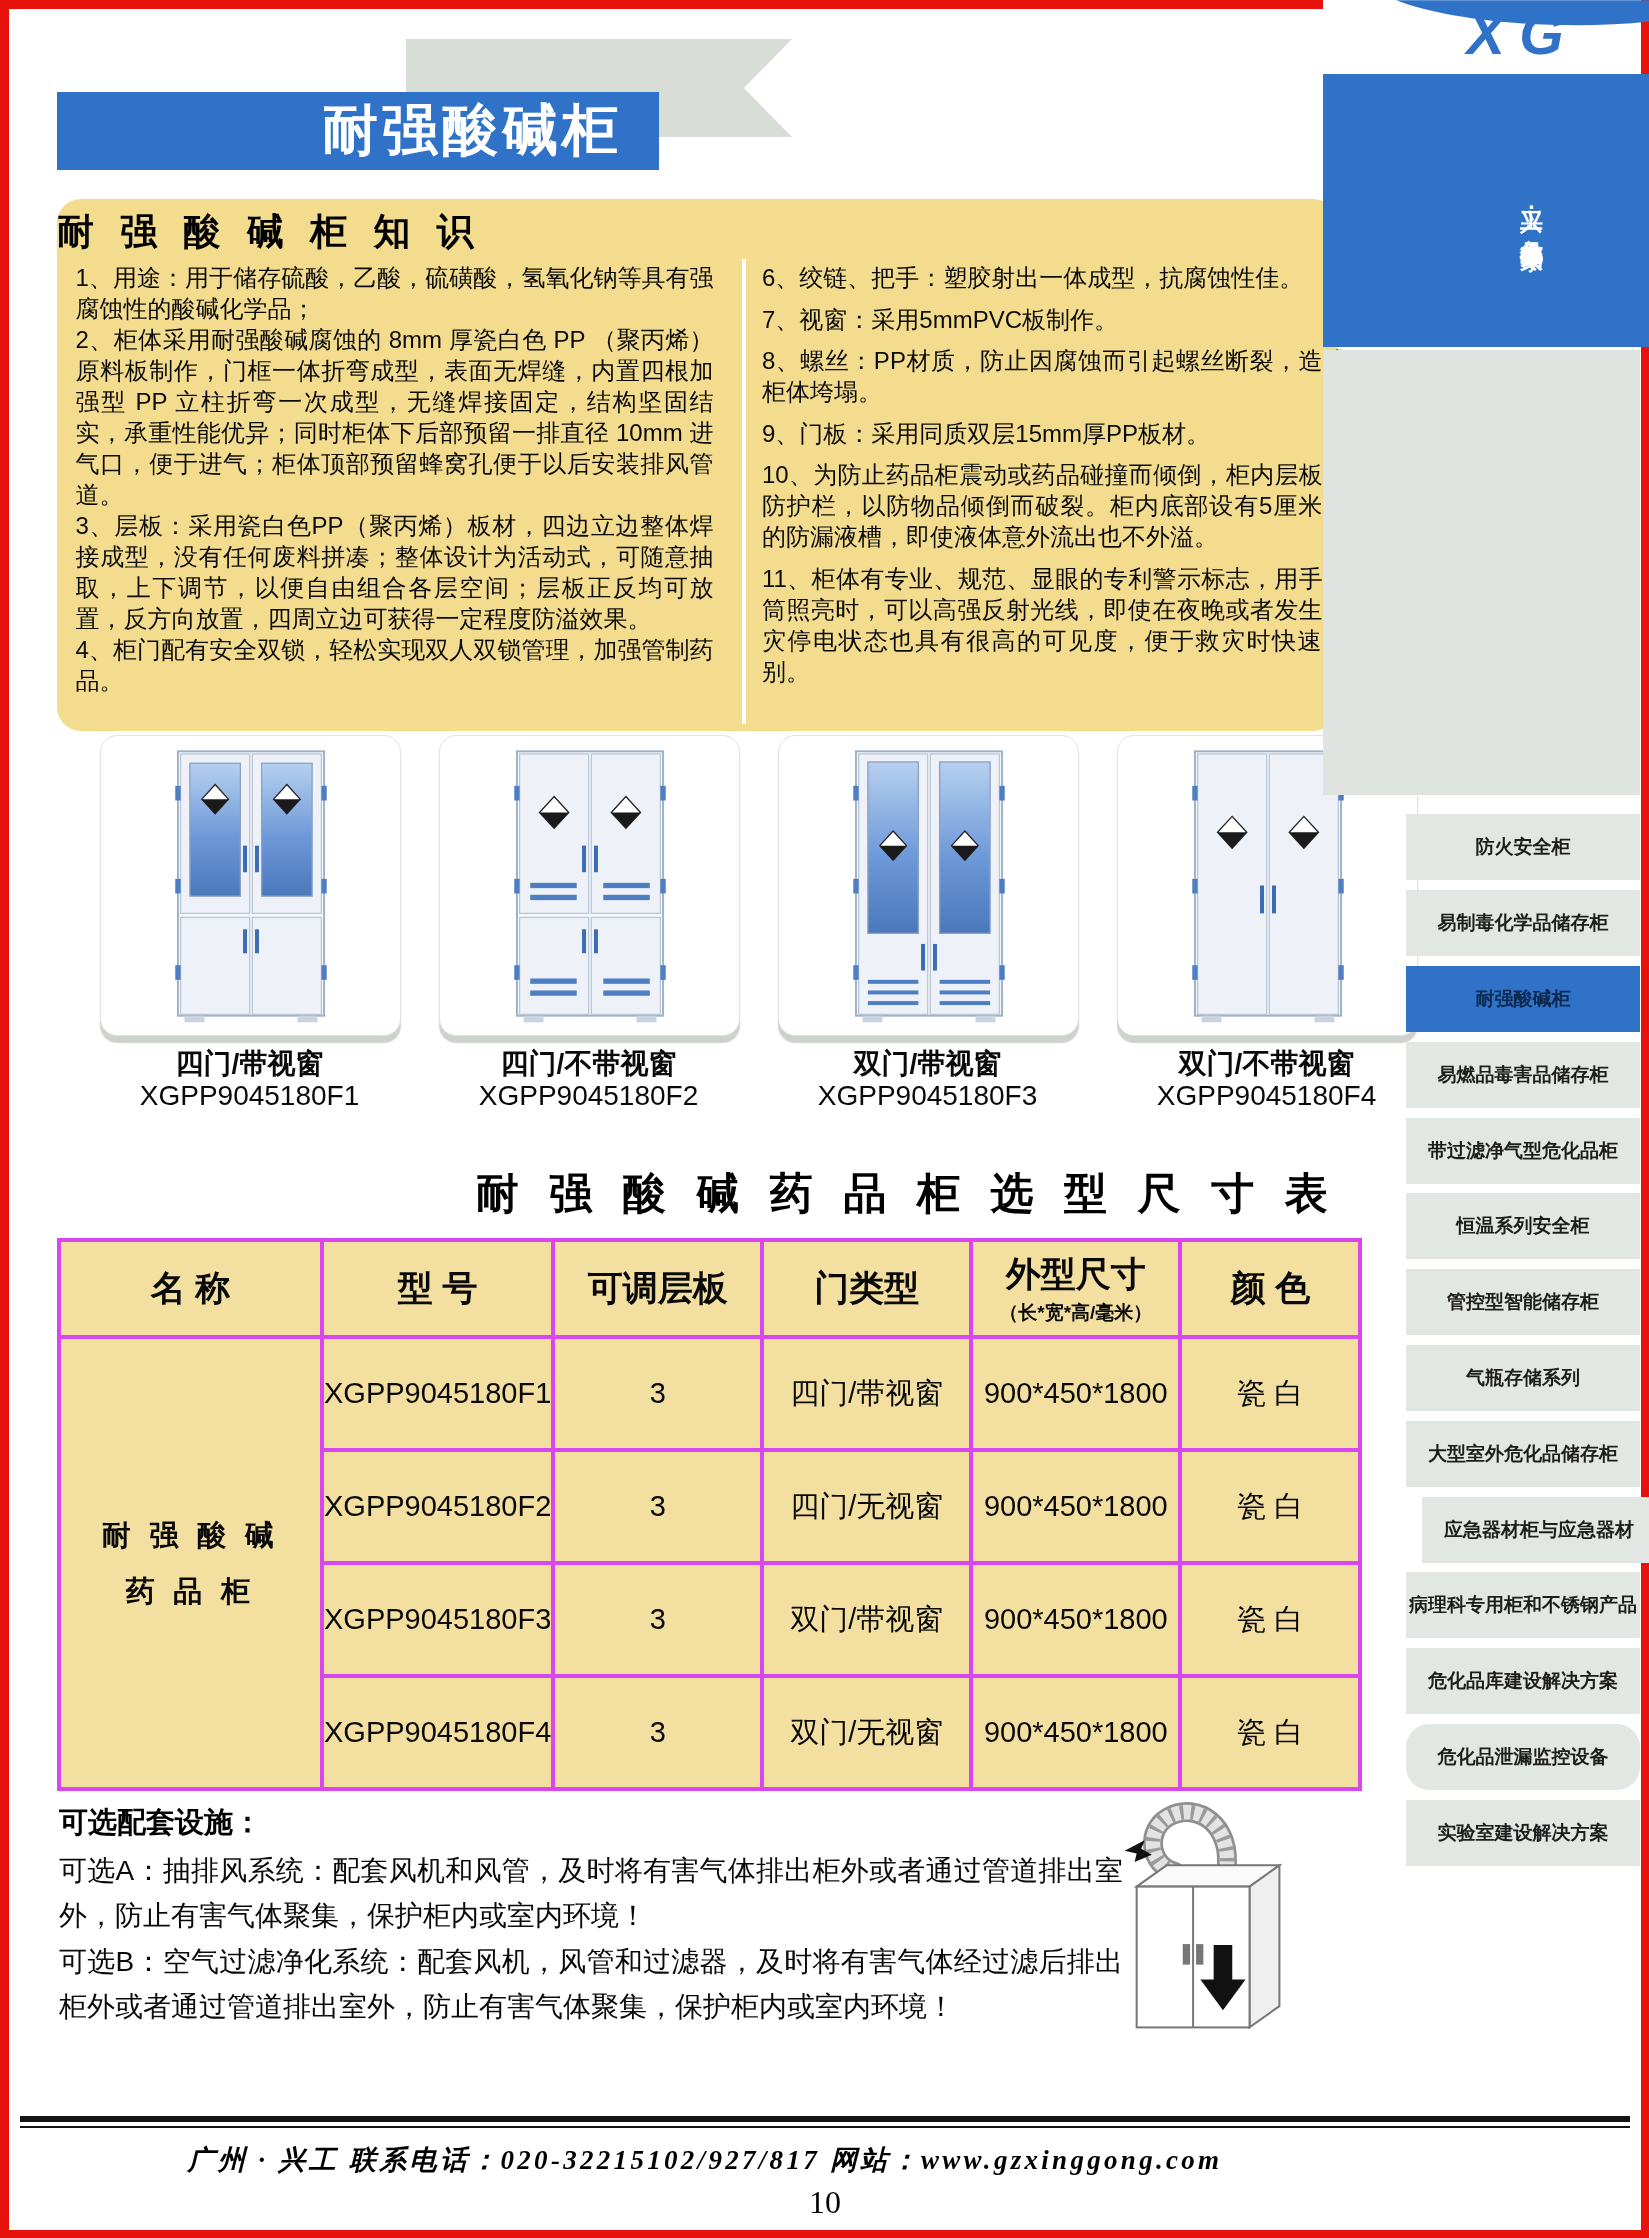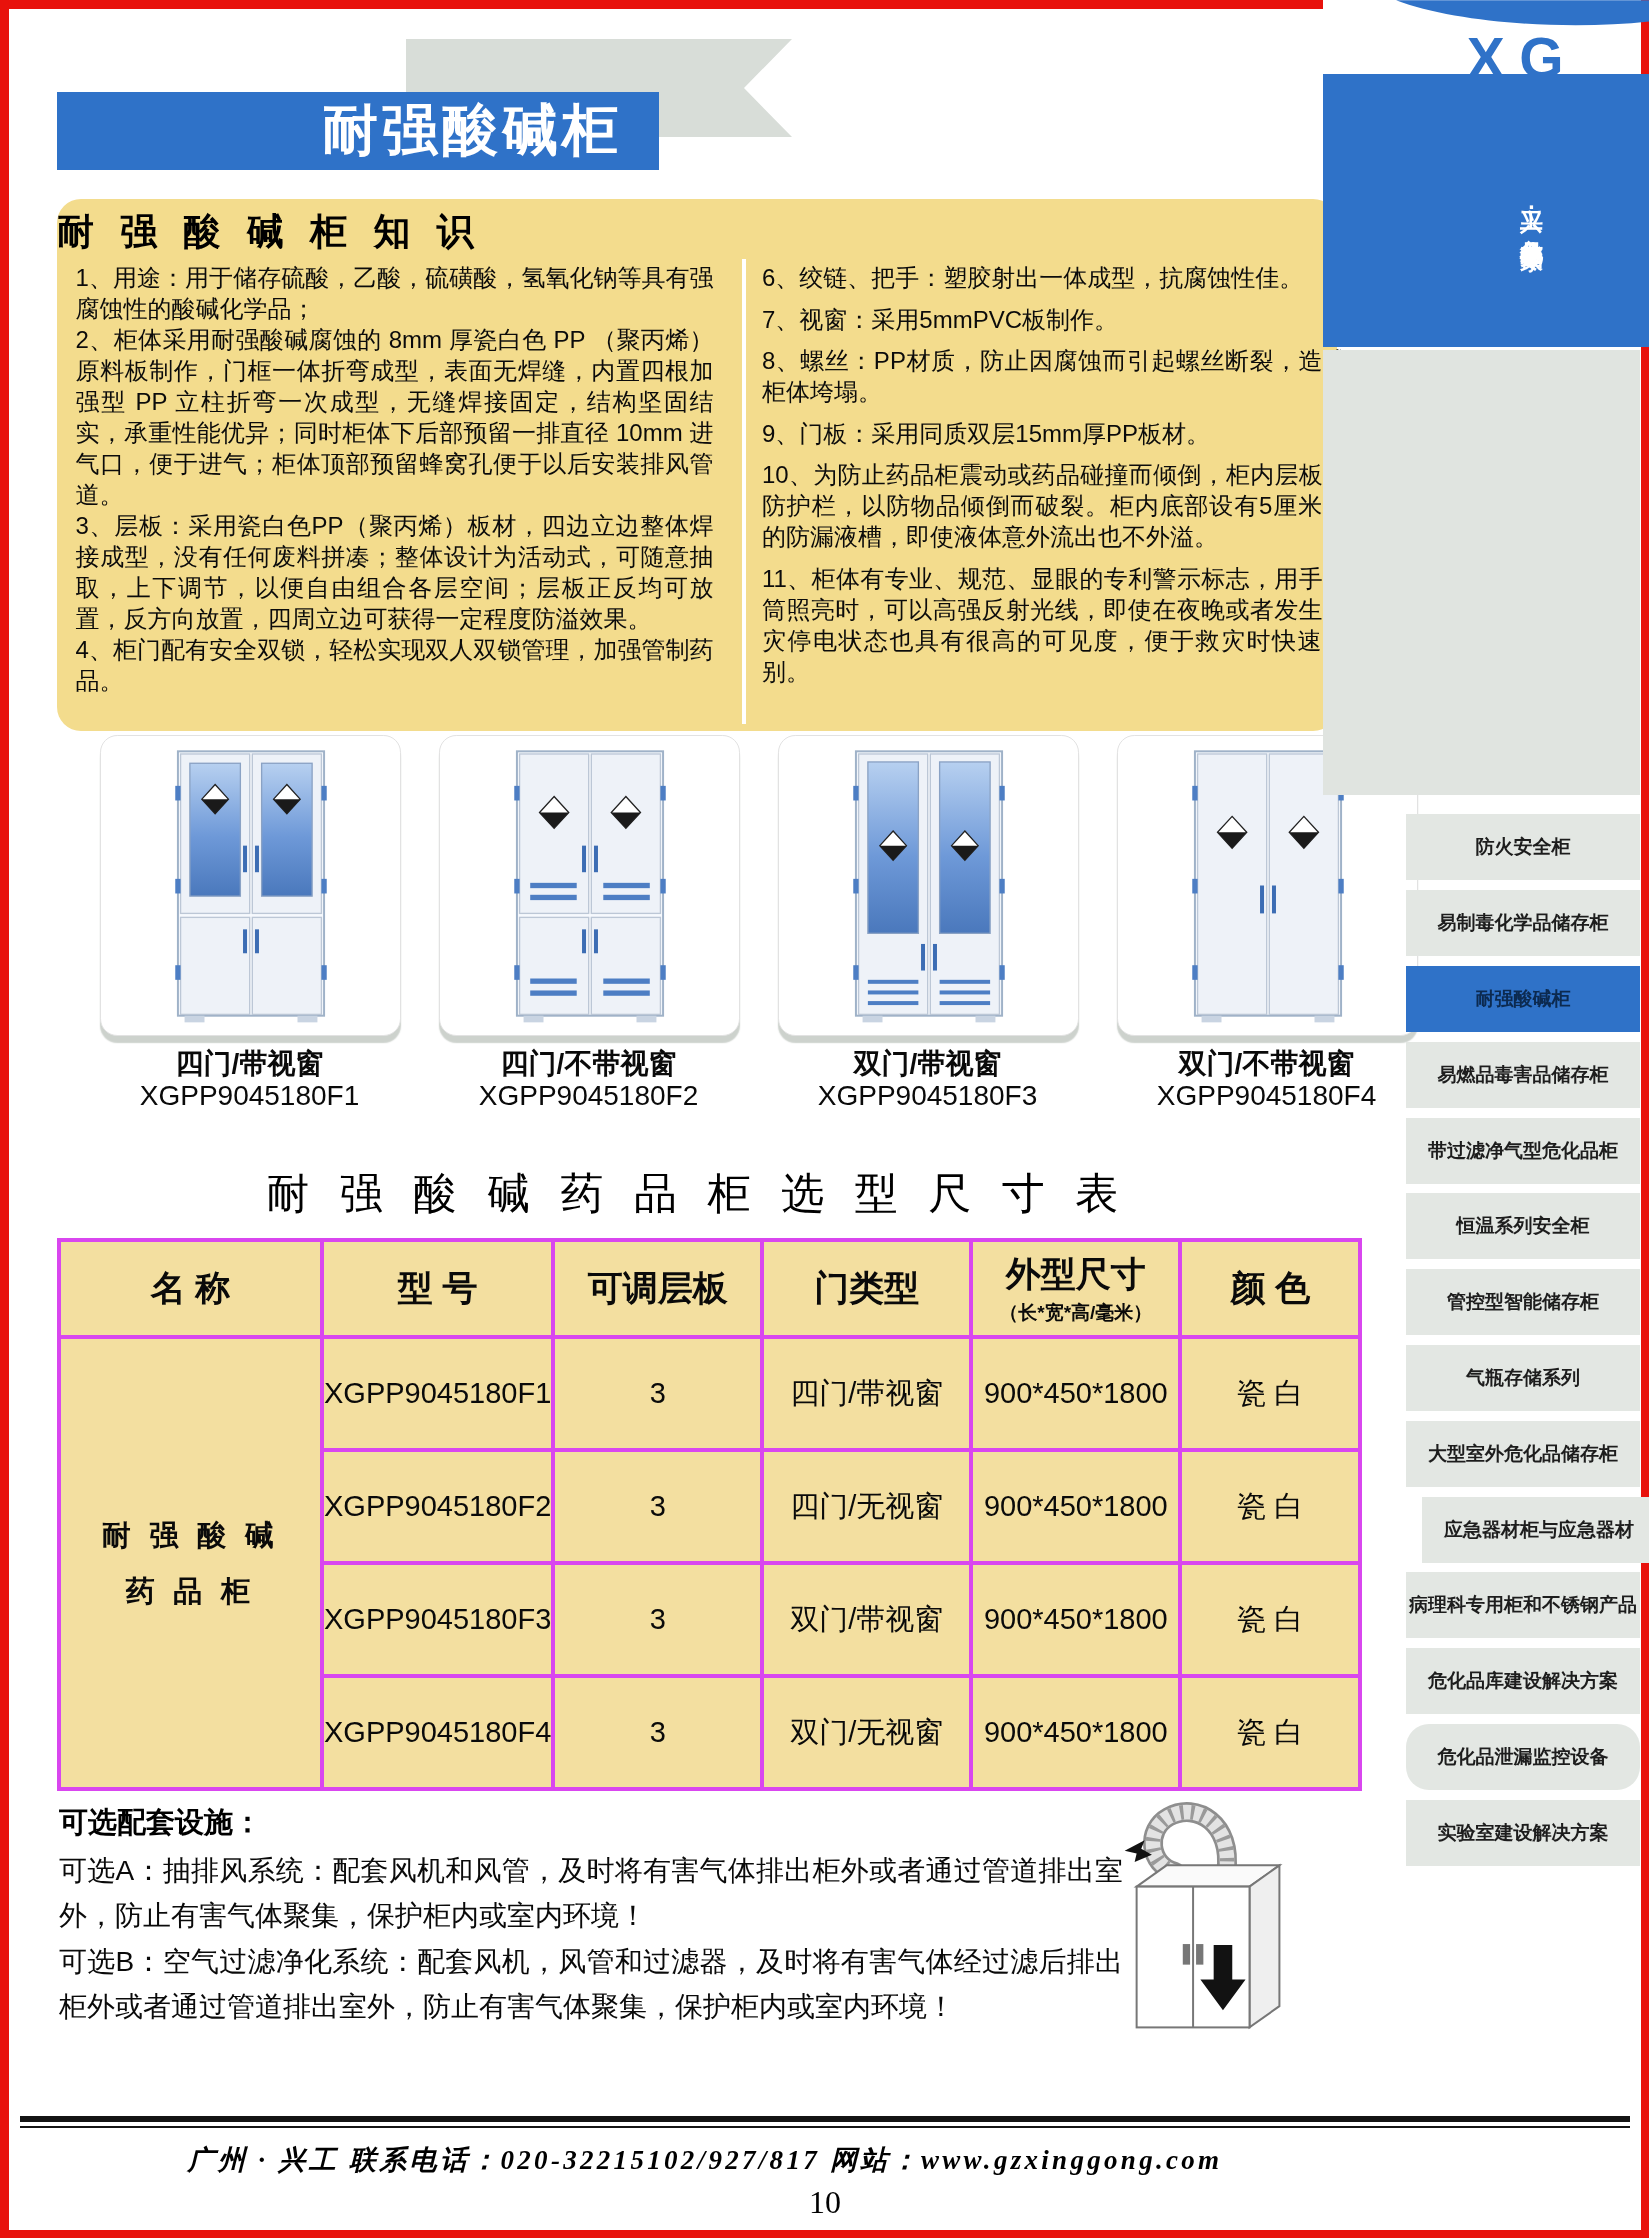--- a/index.html
+++ b/index.html
@@ -32,22 +32,22 @@
   .kcol.right p{margin:0 0 10.6px 0;}
 
   
   .card{position:absolute;top:735px;width:299px;height:299px;background:#fff;border:1.3px solid #e2e2e2;
         border-radius:17.3px;box-shadow:0 6.6px 1.3px #cdd2cd;display:flex;align-items:center;justify-content:center;}
   .caption{position:absolute;width:299px;text-align:center;color:#0a0a0a;}
   .cap-name{top:1045px;font-size:28px;font-weight:600;}
   .cap-model{top:1080px;font-size:28px;font-weight:500;}
 
   
-  .tbl-title{position:absolute;left:57px;top:1165px;width:1280px;text-align:center;
-             font-size:43px;font-weight:normal;letter-spacing:9.3px;color:#000;}
+  .tbl-title{position:absolute;left:57px;top:1165px;width:1280px;text-align:right;
+             font-size:43px;font-weight:bold;letter-spacing:9.3px;color:#000;}
   table.spec{position:absolute;left:57px;top:1238px;border-collapse:collapse;table-layout:fixed;}
   table.spec td,table.spec th{border:4px solid #d946ef;background:#f3dfa0;text-align:center;
              color:#0a0a0a;padding:0;}
   table.spec th{font-size:35px;font-weight:bold;height:93px;}
   table.spec td{font-size:29px;height:109px;}
   .size-sub{display:block;font-size:19px;font-weight:bold;margin-top:2.7px;}
   .group-cell{font-size:35px;font-weight:bold;line-height:56px;letter-spacing:5.3px;}
 
   
   .opt-head{position:absolute;left:59px;top:1803px;font-size:29px;font-weight:bold;color:#000;}
@@ -59,22 +59,22 @@
   .rule-thick{position:absolute;left:20px;top:2116px;width:1610px;height:6px;background:#141414;}
   .rule-thin{position:absolute;left:20px;top:2126px;width:1610px;height:2px;background:#141414;}
   .contact{position:absolute;left:40px;top:2142px;width:1330px;text-align:center;
            font-family:"Liberation Serif",serif;font-style:italic;font-weight:bold;
            font-size:27px;letter-spacing:3.3px;color:#000;}
   .pagenum{position:absolute;left:0;top:2184px;width:1650px;text-align:center;
            font-family:"Liberation Serif",serif;font-size:32px;color:#000;}
 
   
   .sb-swoosh{position:absolute;left:1323px;top:0;width:326px;height:47px;}
-  .sb-xg{position:absolute;left:1323px;top:25px;width:326px;height:57px;text-align:center;
-         padding-left:73px;box-sizing:border-box;font-size:57px;font-weight:bold;
+  .sb-xg{position:absolute;left:1323px;top:1px;width:326px;height:57px;text-align:center;
+         padding-left:73px;box-sizing:border-box;font-size:57px;font-weight:bold;font-style:italic;
          color:#2f72c8;letter-spacing:14.6px;}
   .sb-panel{position:absolute;left:1323px;top:74px;width:326px;height:273px;background:#2f72c8;
             display:flex;justify-content:center;align-items:center;padding-left:93px;box-sizing:border-box;}
   .sb-panel span{writing-mode:vertical-rl;text-orientation:upright;color:#ffffff;
             font-size:23px;font-weight:bold;letter-spacing:1.3px;}
   .sb-gray{position:absolute;left:1323px;top:350px;width:317px;height:445px;background:#e0e4e0;}
   .sb-item{position:absolute;left:1406px;width:234px;height:66px;background:#e3e7e3;color:#1d1d1d;
            font-size:19px;font-weight:bold;display:flex;align-items:center;justify-content:center;
            white-space:nowrap;cursor:pointer;}
   .sb-item.active{background:#2f72c8;color:#0c2a50;}

